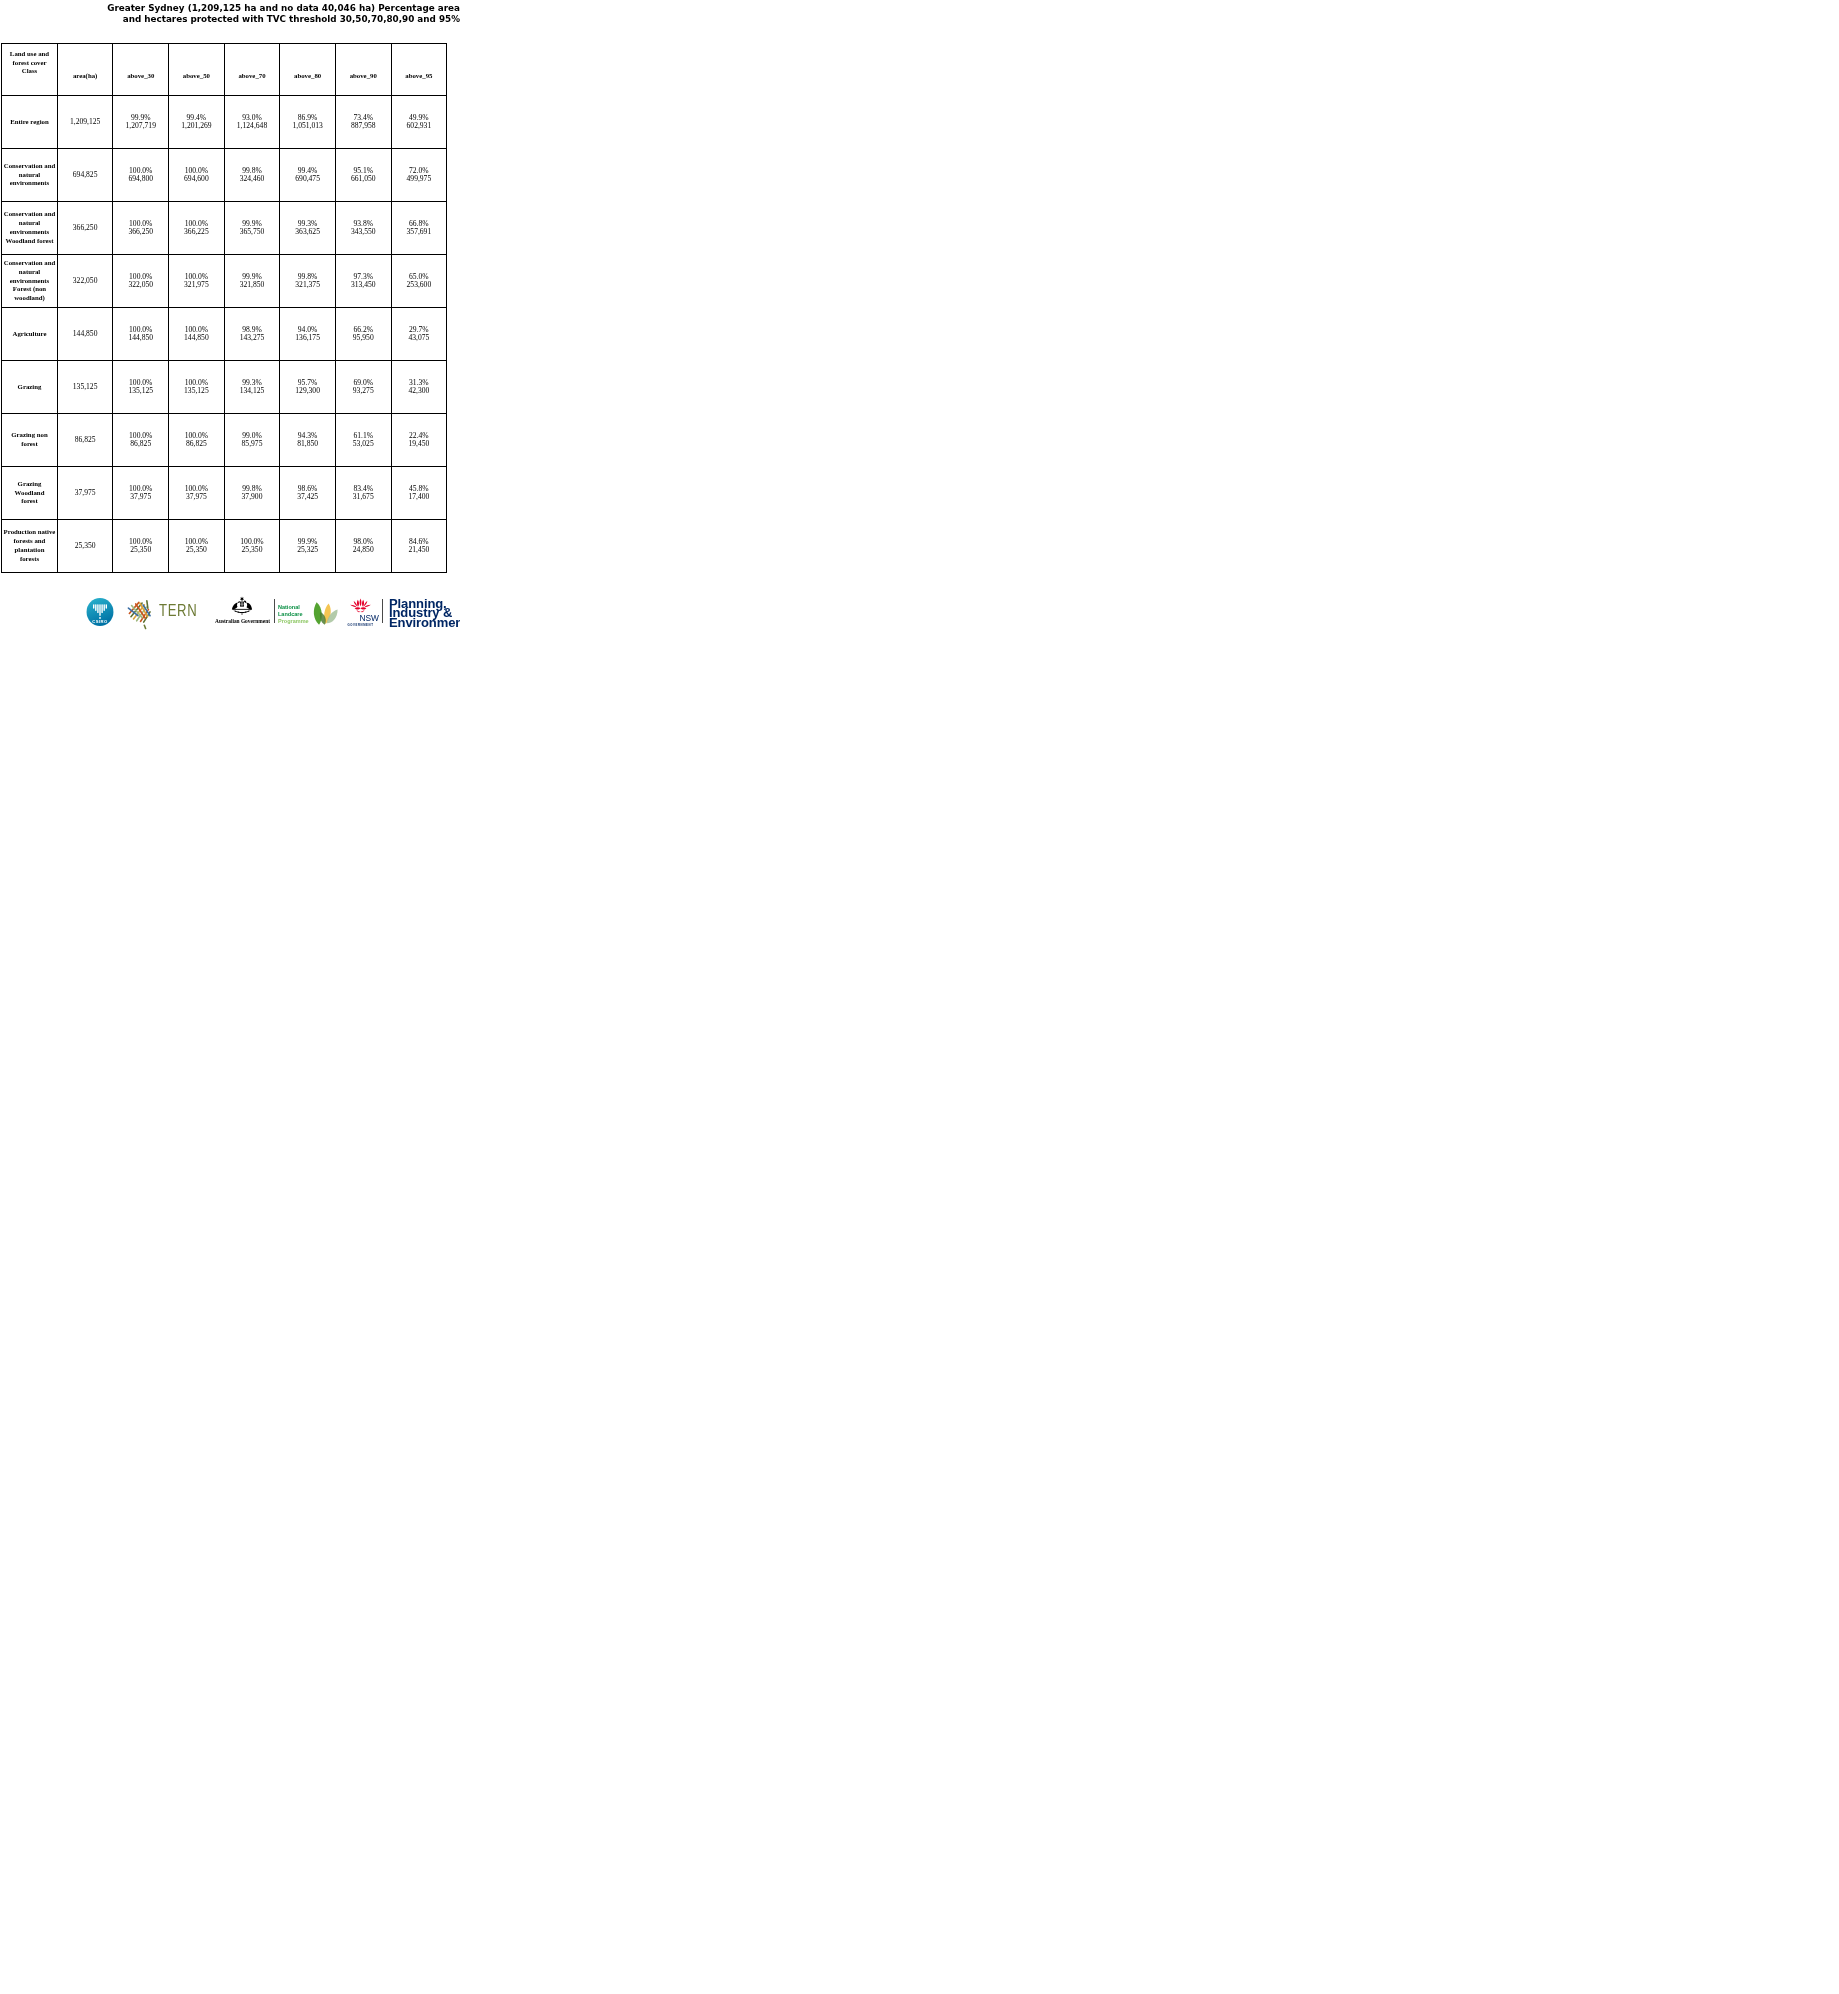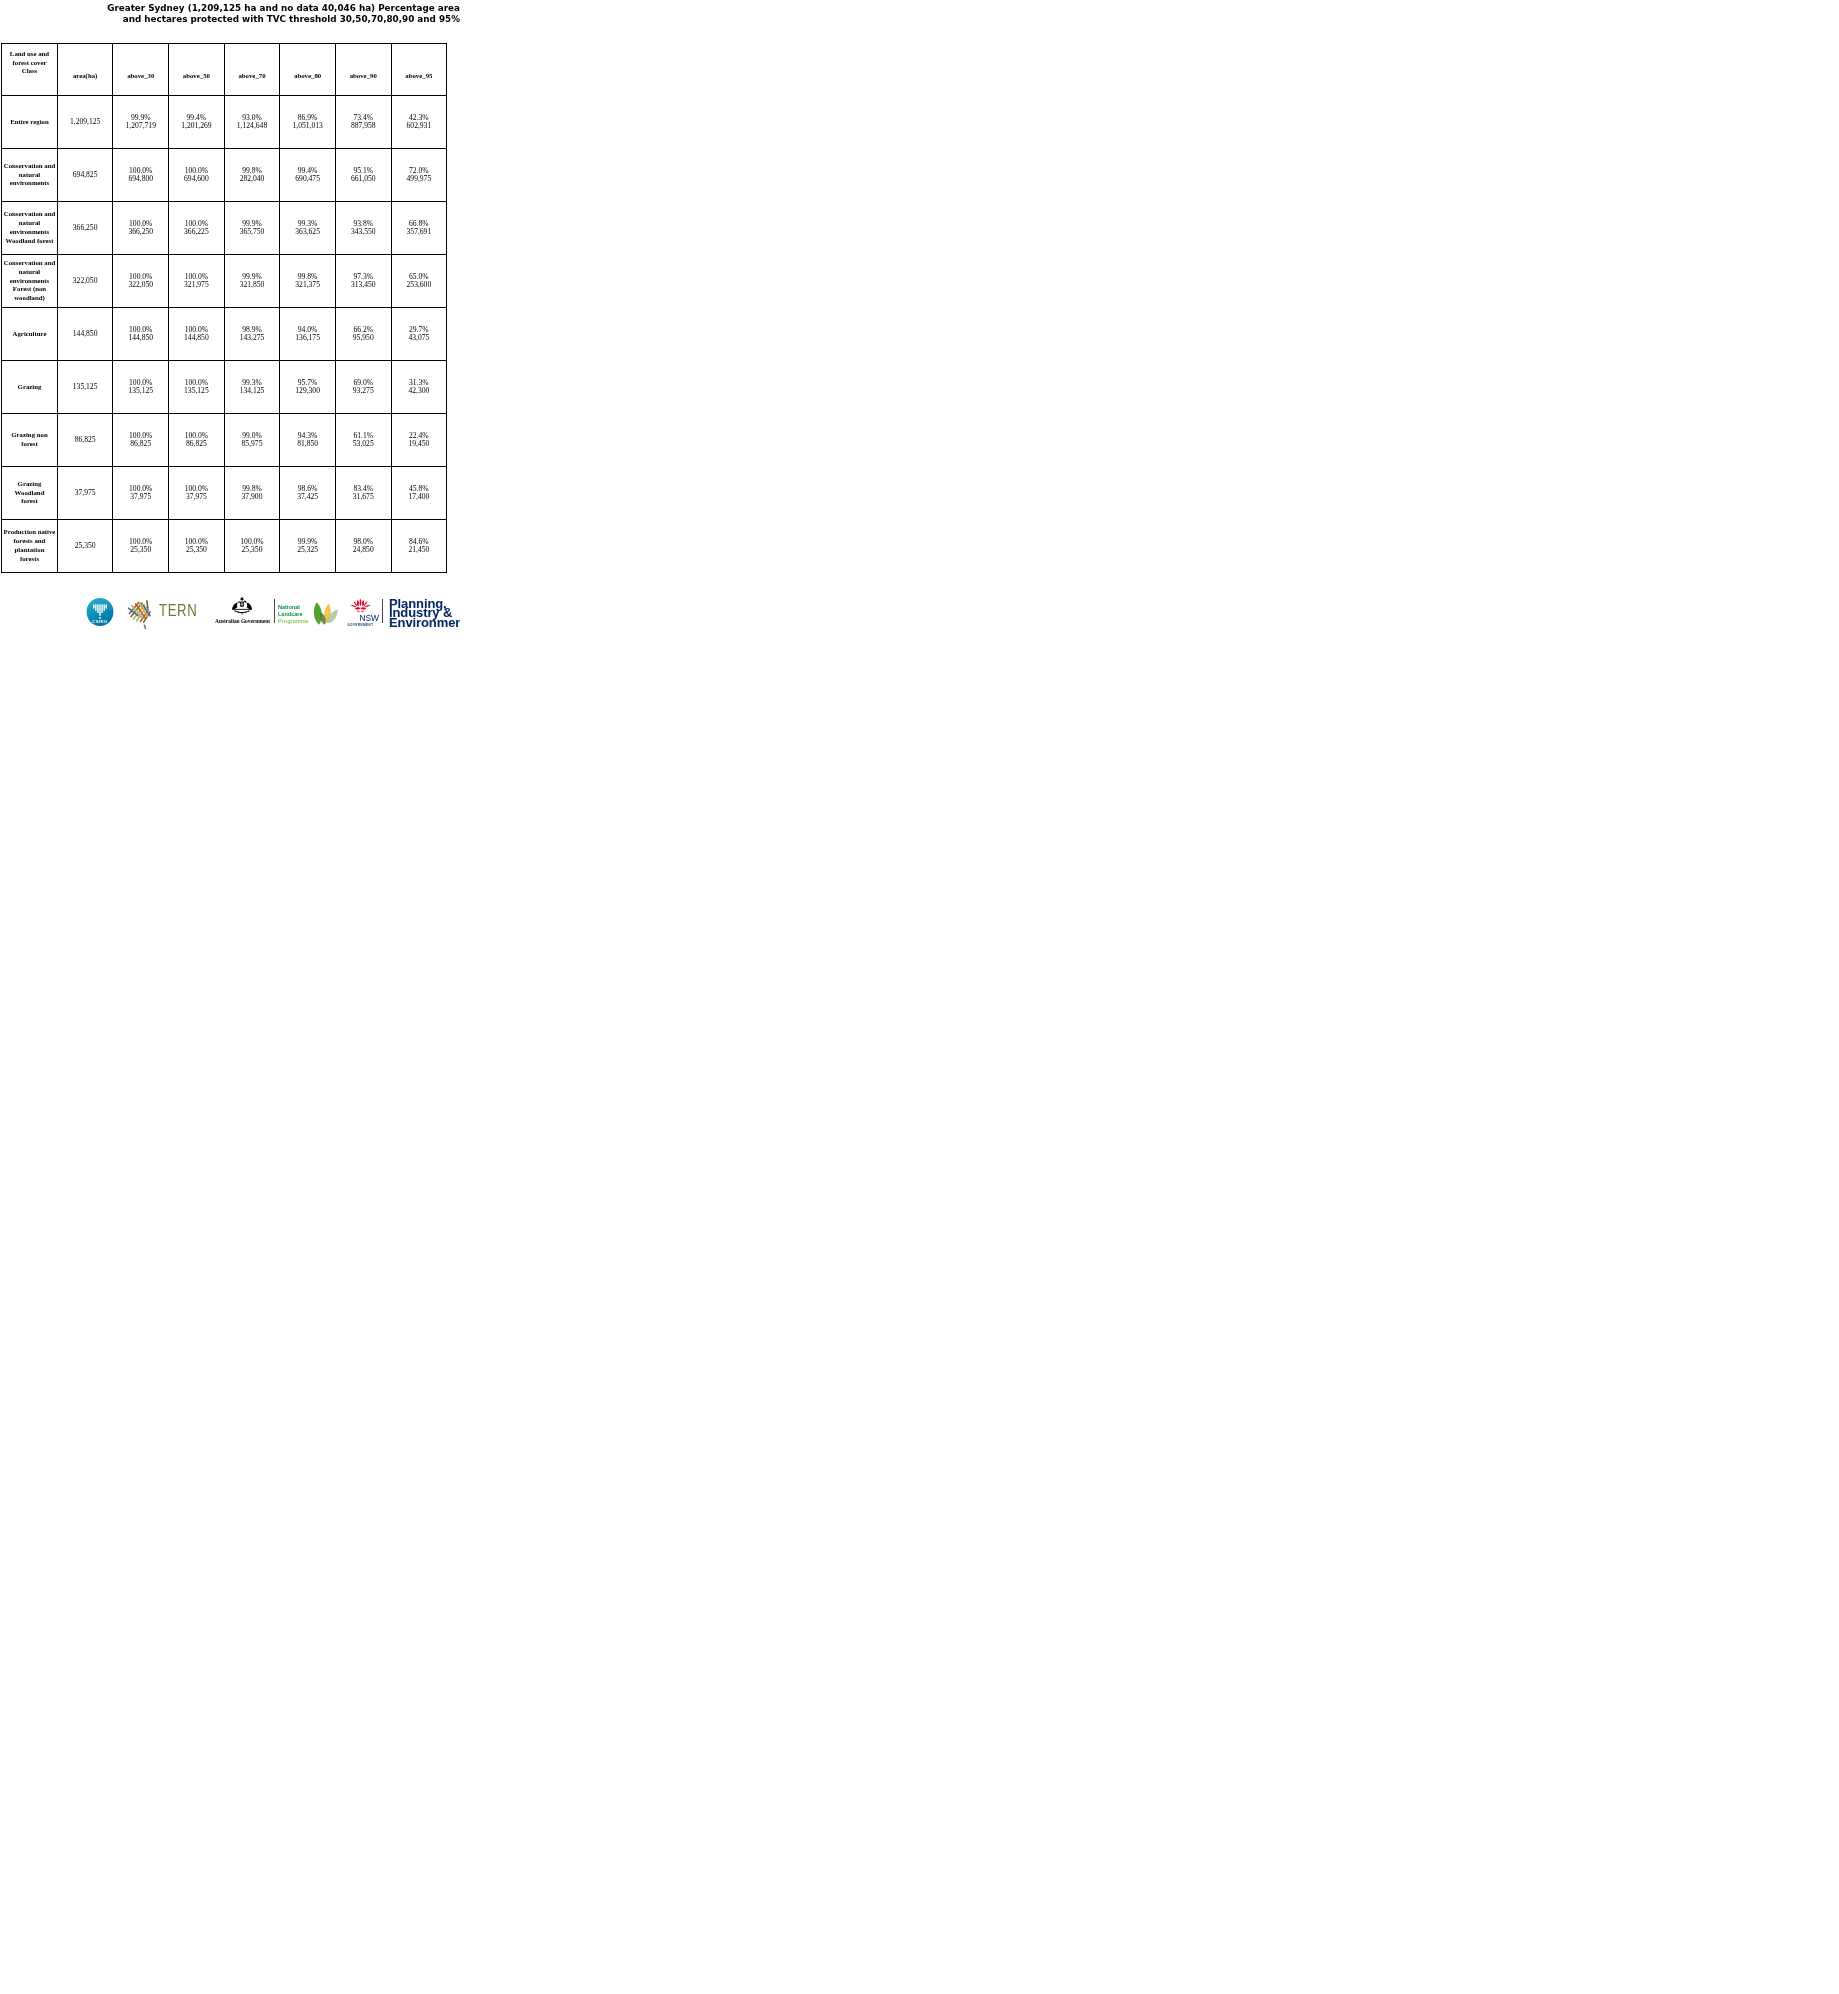--- a/index.html
+++ b/index.html
@@ -96,40 +96,40 @@
           </td>
           <td class="num">
             <div>86.9%</div>
             <div>1,051,013</div>
           </td>
           <td class="num">
             <div>73.4%</div>
             <div>887,958</div>
           </td>
           <td class="num">
-            <div>42.3%</div>
+            <div>49.9%</div>
             <div>602,931</div>
           </td>
         </tr>
         <tr>
           <td class="cls">Conservation and
 natural
 environments</td>
           <td class="num">694,825</td>
           <td class="num">
             <div>100.0%</div>
             <div>694,800</div>
           </td>
           <td class="num">
             <div>100.0%</div>
             <div>694,600</div>
           </td>
           <td class="num">
             <div>99.8%</div>
-            <div>282,040</div>
+            <div>324,460</div>
           </td>
           <td class="num">
             <div>99.4%</div>
             <div>690,475</div>
           </td>
           <td class="num">
             <div>95.1%</div>
             <div>661,050</div>
           </td>
           <td class="num">

